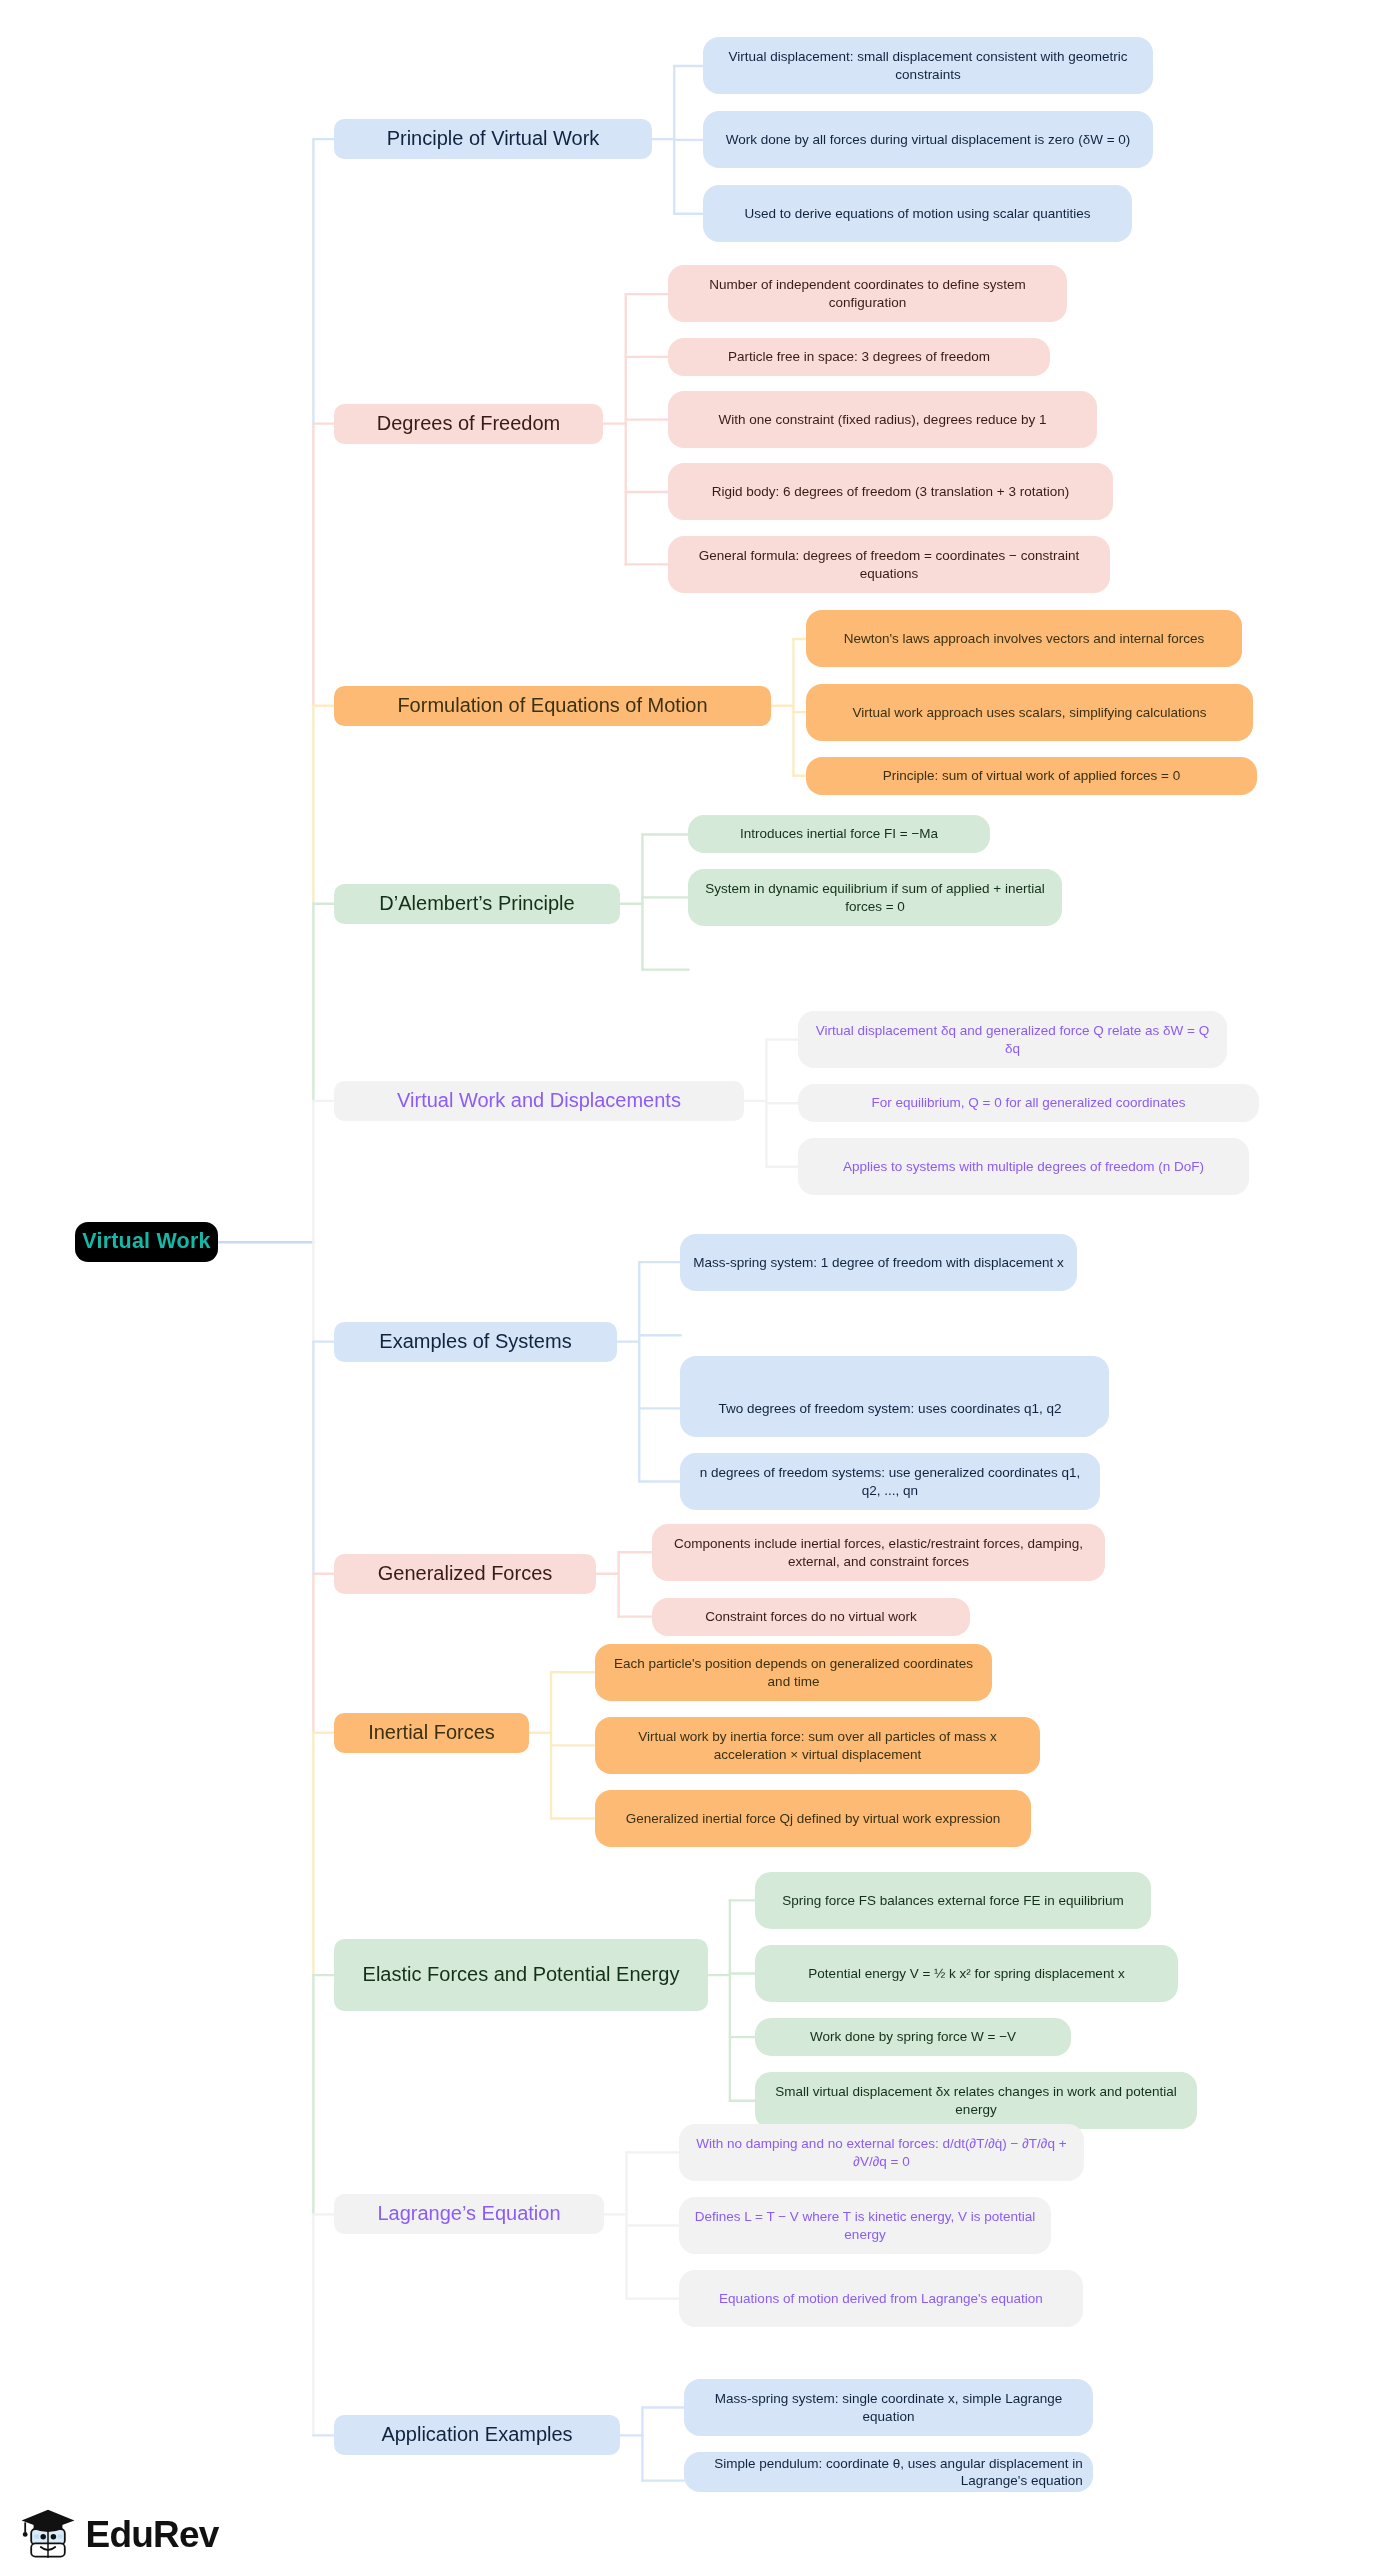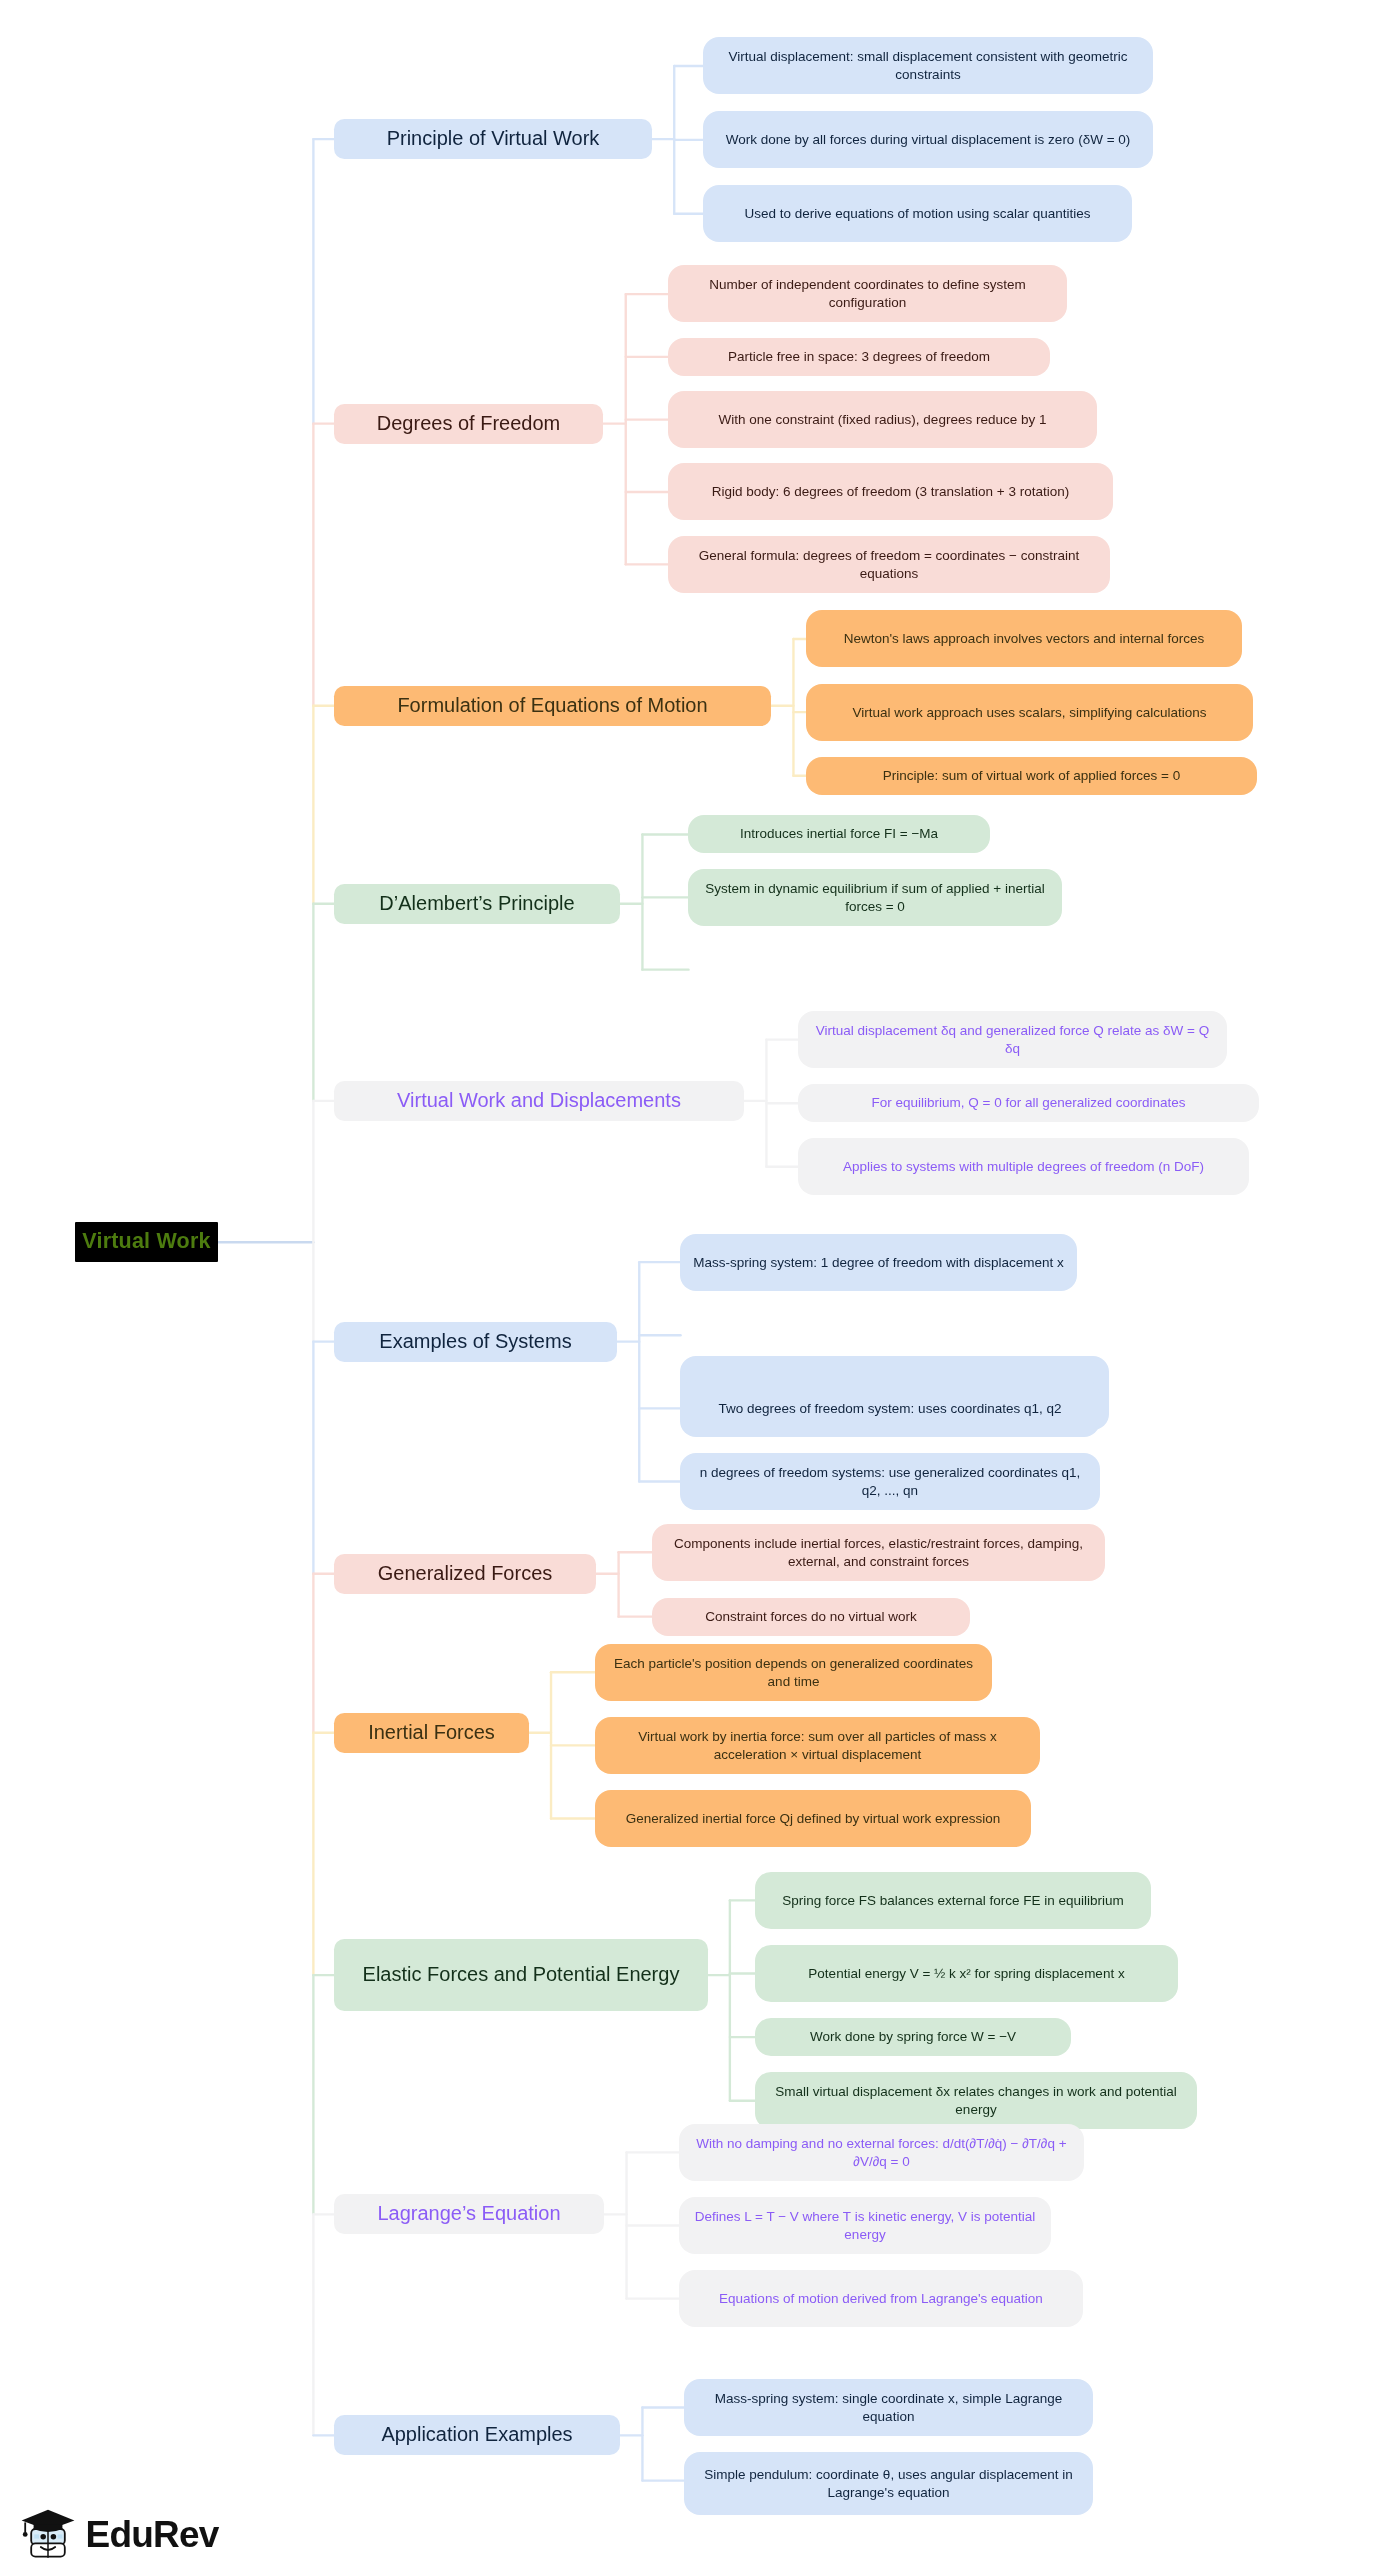--- a/index.html
+++ b/index.html
@@ -26,24 +26,24 @@
     display:flex;
     align-items:center;
     justify-content:center;
     text-align:center;
     border-radius:8.7px;
     line-height:1.27;
     color:#10243e;
   }
   .root{
     background:#000000;
-    color:#4d7c0f;
+    color:#14b8a6;
     font-weight:bold;
     font-size:21.5px;
-    border-radius:1px;
+    border-radius:13px;
     letter-spacing:0.2px;
   }
   .branch{
     font-size:20px;
     border-radius:10.3px;
     padding:0 11px;
   }
   .leaf{
     font-size:13.5px;
     border-radius:16px;
@@ -299,21 +299,21 @@
   <div class="node leaf c-gray" style="left:679px;top:2270px;width:404px;height:57px;">
     <span>Equations of motion derived from Lagrange's equation</span>
   </div>
 
   <div class="node branch c-blue" style="left:334px;top:2415px;width:286px;height:40px;">
     <span>Application Examples</span>
   </div>
   <div class="node leaf c-blue" style="left:684px;top:2379px;width:409px;height:57px;">
     <span>Mass-spring system: single coordinate x, simple Lagrange equation</span>
   </div>
-  <div class="node leaf c-blue" style="left:684px;top:2452px;width:409px;height:63px;">
+  <div class="node leaf c-blue" style="left:684px;top:2452px;width:409px;height:40px;text-align:right;">
     <span>Simple pendulum: coordinate θ, uses angular displacement in Lagrange's equation</span>
   </div>
 
   <div id="logo">
     <svg width="60" height="60" viewBox="0 0 100 100">
       <g>
 
         <rect x="22" y="40" width="56" height="26" rx="7" ry="7" fill="#d9ecf8" stroke="#111" stroke-width="3"></rect>
         <rect x="22" y="64" width="56" height="22" rx="7" ry="7" fill="#ffffff" stroke="#111" stroke-width="3"></rect>
         <line x1="50" y1="38" x2="50" y2="88" stroke="#111" stroke-width="2.5"></line>

